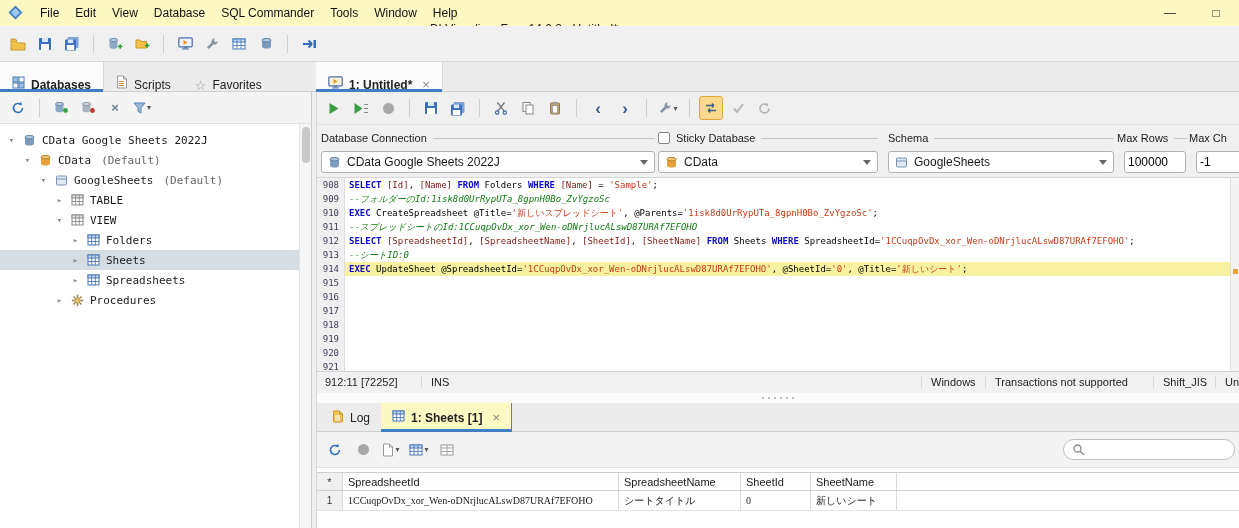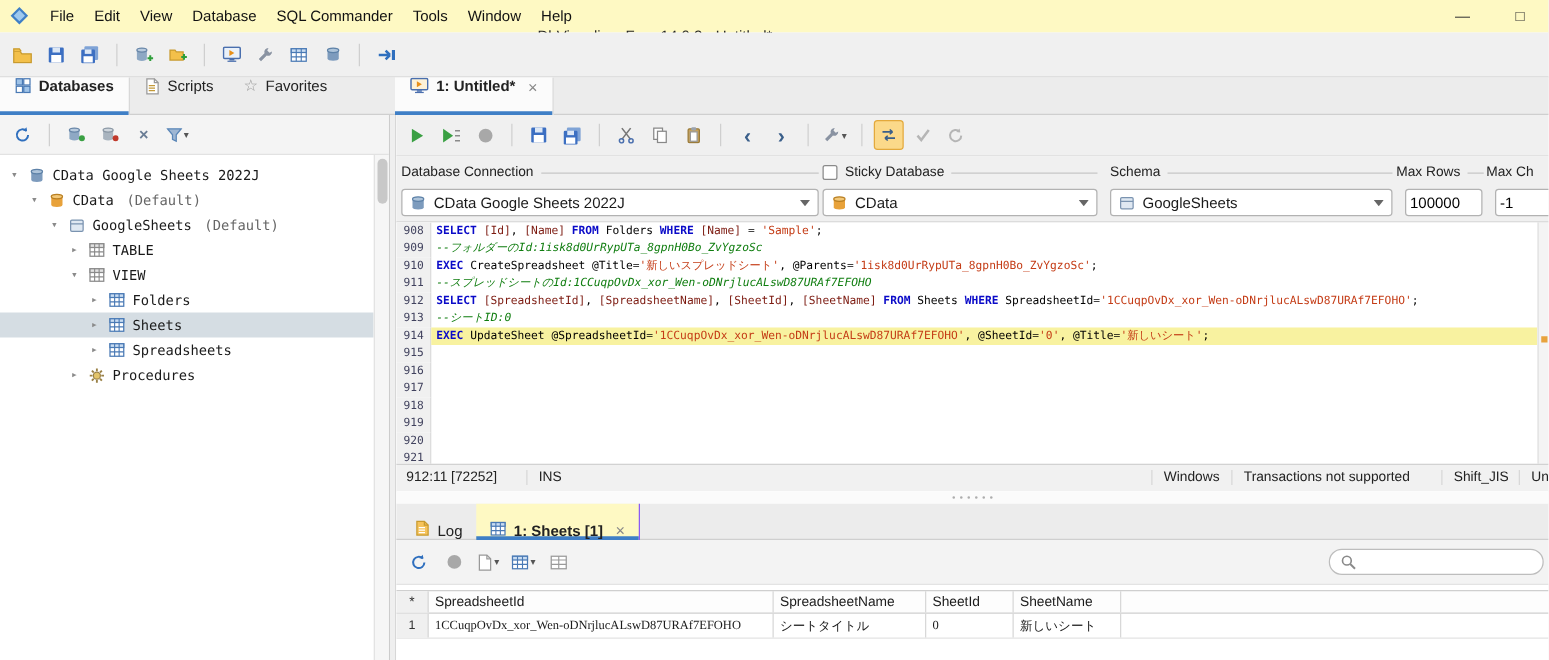--- a/index.html
+++ b/index.html
@@ -22,21 +22,21 @@
                 border-bottom:1px solid #d9d9d9;display:flex;align-items:center;padding:0 6px;gap:3px}
   .tbtn{min-width:24px;height:24px;display:flex;align-items:center;justify-content:center;border-radius:3px}
   .tsep{width:1px;height:18px;background:#cfcfcf;margin:0 6px}
   .circle{width:11px;height:11px;border-radius:50%;background:#a8a8a8;display:inline-block}
   .chev{font-size:8px;color:#555;margin-left:1px}
   .arrowglyph{font-size:17px;font-weight:bold;color:#3a5f8a;line-height:1}
 
   
   .tabrow{position:absolute;top:62px;left:0;right:0;height:30px;background:#ececec;
           border-bottom:1px solid #cfcfcf;display:flex;align-items:stretch}
-  .tab{height:30px;display:flex;align-items:flex-start;gap:6px;padding:0 12px;font-size:12px;color:#222}
+  .tab{height:30px;display:flex;align-items:flex-end;gap:6px;padding:0 12px;font-size:12px;color:#222}
   .tab.sel{background:#fbfbfb;font-weight:bold;box-shadow:inset 0 -3px 0 #3f7fc6;border-right:1px solid #d8d8d8}
   .edtab{position:absolute;left:316px;top:0}
   .closex{color:#888;font-size:13px;margin-left:4px;font-weight:normal}
   .staricon{font-size:13px;color:#9a9a9a;line-height:1}
 
   
   .leftpanel{position:absolute;top:92px;left:0;width:312px;bottom:0;background:#fff;border-right:1px solid #cccccc}
   .ltoolbar{height:32px;background:#f4f4f4;border-bottom:1px solid #e2e2e2;
             display:flex;align-items:center;gap:3px;padding:0 6px}
   .tree{position:absolute;top:32px;left:0;right:12px;bottom:0;overflow:hidden;
@@ -92,21 +92,21 @@
   .s-caret{left:8px}.s-ins{left:104px}.s-win{left:604px}.s-trans{left:668px}.s-sjis{left:836px}.s-unt{left:898px}
 
   
   .hsplit{position:absolute;top:301px;left:0;right:0;height:10px;background:#fbfbfb;
           display:flex;align-items:center;justify-content:center;gap:4px}
   .dot{width:2px;height:2px;border-radius:50%;background:#adadad}
 
   
   .rtabs{position:absolute;top:311px;left:0;right:0;height:29px;background:#ececec;
          border-bottom:1px solid #cfcfcf;display:flex;align-items:stretch;padding-left:4px}
-  .rtab{height:29px;display:flex;align-items:flex-end;gap:6px;padding:0 11px;font-size:12px;color:#222}
+  .rtab{height:29px;display:flex;align-items:center;gap:6px;padding:0 11px;font-size:12px;color:#222}
   .rtab.sel{background:#fef9c3;font-weight:bold;box-shadow:inset 0 -3px 0 #3f7fc6;border-right:1px solid #8b5cf6}
   .rtoolbar{position:absolute;top:340px;left:0;right:0;height:36px;background:#f3f3f3;
             border-bottom:1px solid #e3e3e3;display:flex;align-items:center;gap:4px;padding:0 6px}
   .search{position:absolute;right:4px;top:7px;width:172px;height:21px;border:1px solid #bdbdbd;
           border-radius:11px;background:#fff;display:flex;align-items:center;padding:0 8px;gap:5px}
   .search input{border:none;outline:none;flex:1;font:11px "Liberation Sans",sans-serif;background:transparent}
 
   .grid{position:absolute;top:380px;left:0;right:0;bottom:0;background:#fff;font-size:10px}
   .ghead{display:flex;height:19px;border-top:1px solid #cfcfcf;border-bottom:1px solid #cfcfcf;
          background:#fdfdfd;font-size:11px}

